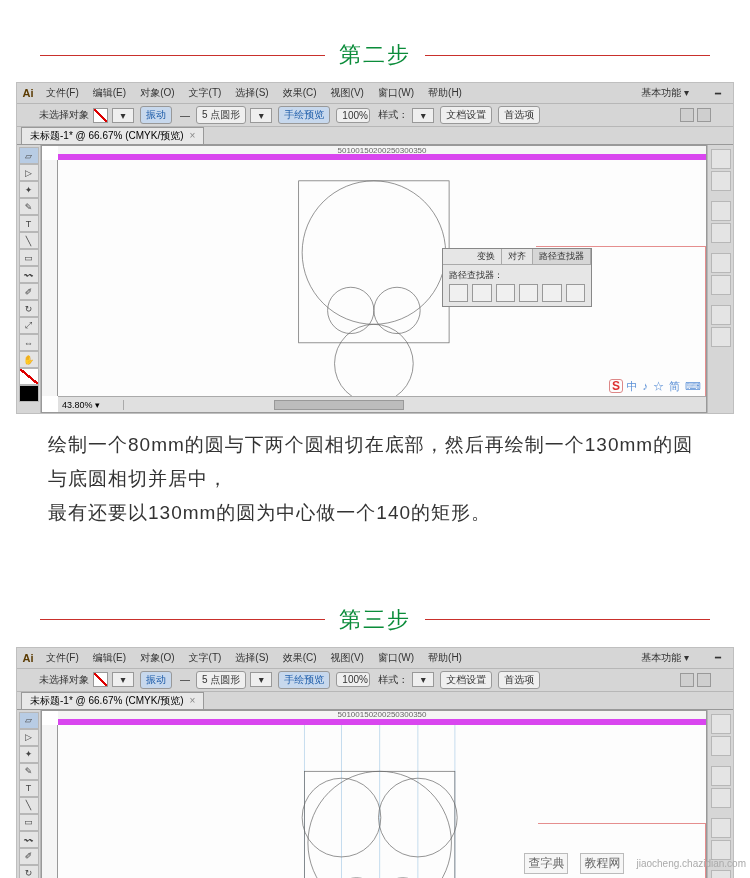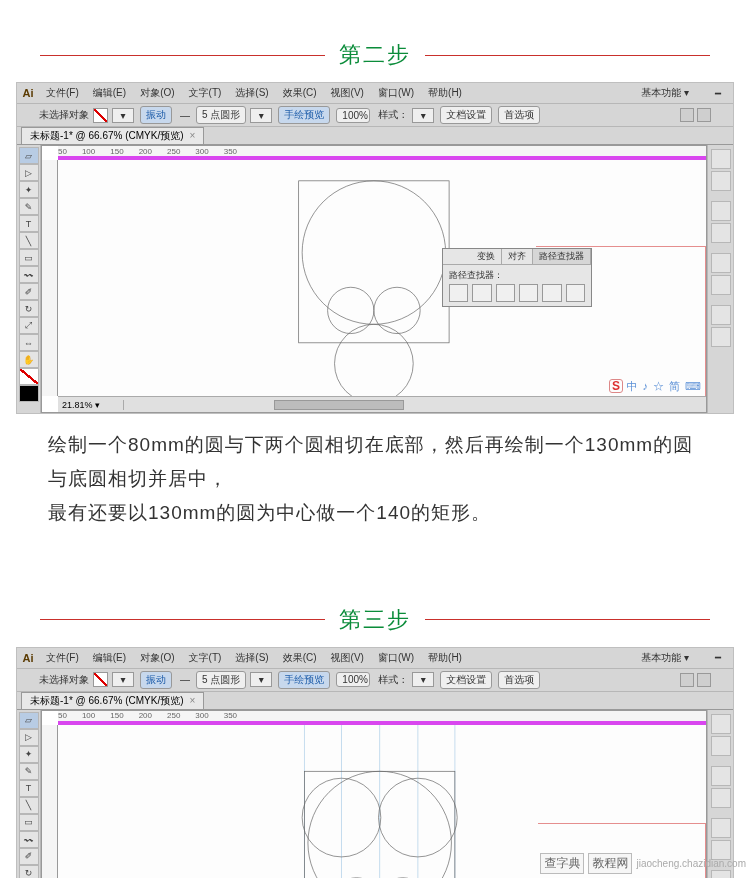--- a/index.html
+++ b/index.html
@@ -27,21 +27,21 @@
   .doc-tab { display:flex; align-items:center; height:18px; background:#d6d6d6; font-size:10px; padding-left:4px; border-bottom:1px solid #999;}
   .doc-tab .tab { border:1px solid #999; border-bottom:none; background:#e8e8e8; padding:1px 8px; }
   .doc-tab .x { margin-left:6px; color:#888;}
   .workspace { display:flex; height:268px; background:#d6d6d6;}
   .toolcol { width:24px; background:#d6d6d6; border-right:1px solid #b7b7b7; display:flex; flex-direction:column; padding:2px 0; gap:0px;}
   .tool { width:20px; height:17px; margin:0 auto; border:1px solid #b7b7b7; background:#e4e4e4; font-size:9px; display:flex; align-items:center; justify-content:center; color:#444;}
   .tool.sel { background:#b8cce4; }
   .tool.nonebox { background:#fff; position:relative;}
   .tool.nonebox::after{ content:""; position:absolute; inset:0; background:linear-gradient(to top right, transparent 45%, #d00 45%, #d00 55%, transparent 55%);}
   .canvas-area { flex:1; position:relative; background:#fff; overflow:hidden; border:1px solid #999;}
-  .ruler-h { position:absolute; left:16px; right:0; top:0; height:14px; border-bottom:4px solid #d946ef; background:#f5f5f5; font-size:8px; color:#666; display:flex; align-items:center; justify-content:flex-start;gap:15px;}
+  .ruler-h { position:absolute; left:16px; right:0; top:0; height:14px; border-bottom:6px solid #d946ef; background:#f5f5f5; font-size:8px; color:#666; display:flex; align-items:center; justify-content:center;}
   .ruler-v { position:absolute; left:0; top:14px; bottom:16px; width:16px; border-right:1px solid #999; background:#f5f5f5;}
   .cv { position:absolute; left:16px; right:0; top:14px; bottom:16px; background:#fdfdfd;}
   .cv svg { position:absolute; inset:0;}
   .red-line { position:absolute; background:#e58e8e;}
   .scrolltrack-h { position:absolute; left:16px; right:0; bottom:0; height:16px; background:#e0e0e0; border-top:1px solid #aaa; display:flex; align-items:center;}
   .zoom { width:66px; font-size:9px; padding-left:4px; border-right:1px solid #aaa;}
   .thumb-h { height:10px; width:130px; background:#bcbcbc; margin-left:150px; border:1px solid #999;}
   .rightcol { width:26px; background:#d6d6d6; display:flex; flex-direction:column; padding:4px 0; gap:2px; border-left:1px solid #b7b7b7;}
   .rtool { width:20px; height:20px; margin:0 auto; border:1px solid #b7b7b7; background:#e4e4e4;}
   .rtool.sep { border:none; height:6px; background:transparent;}
@@ -49,21 +49,21 @@
   .pathfinder .ptab { display:flex; height:16px; border-bottom:1px solid #aaa;justify-content:flex-end;}
   .pathfinder .ptab span { padding:1px 6px; border-right:1px solid #aaa;}
   .pathfinder .ptab span.active { background:#d6d6d6;}
   .pathfinder .sect { padding:4px 6px;}
   .pathfinder .btns { display:flex; gap:4px; margin-top:2px;}
   .pathfinder .pbtn { width:20px; height:18px; border:1px solid #999; background:#f0f0f0;}
   .sg { position:absolute; right:4px; bottom:18px; color:#cc3c3c; font-size:12px; letter-spacing:1px;}
   .sg .sbox{ display:inline-block; width:14px; height:14px; border:1px solid #d88; border-radius:3px; color:#d33; font-weight:bold; text-align:center; line-height:12px; margin-right:3px;}
   .sg-text{ font-size:11px; color:#5a8fd6;}
   .caption { padding: 14px 48px 34px 48px; font-size: 19px; color:#333; line-height:1.8; letter-spacing:1px;}
-  .watermark { position: fixed; right: 4px; bottom: 4px; font-size:12px; color:#888; display:flex; align-items:center; gap:4px;}
+  .watermark { position: fixed; right: 4px; bottom: 4px; font-size:12px; color:#888; display:flex; align-items:center; gap:12px;}
   .watermark .wm-box { border:1px solid #bbb; padding:1px 3px; background:#f6f6f6; color:#666;}
   .wm-url{ font-size:10px; color:#aaa;}
   .ai-container.second .workspace { height:288px;}
 </style>
 </head>
 <body>
 <div class="page">
 
 <div class="step-divider">
   <div class="line"></div>
@@ -142,21 +142,21 @@
           <rect x="208" y="18" width="130" height="140" fill="none" stroke="#666" stroke-width="0.6"></rect>
           <circle cx="273" cy="80" r="62" fill="none" stroke="#666" stroke-width="0.6"></circle>
           <circle cx="253" cy="130" r="20" fill="none" stroke="#666" stroke-width="0.6"></circle>
           <circle cx="293" cy="130" r="20" fill="none" stroke="#666" stroke-width="0.6"></circle>
           <circle cx="273" cy="176" r="34" fill="none" stroke="#666" stroke-width="0.6"></circle>
         </svg>
         <div class="red-line" style="right:0; top:86px; width:170px; height:1px;"></div>
         <div class="red-line" style="right:0; top:86px; width:1px; height:150px;"></div>
       </div>
       <div class="scrolltrack-h">
-        <div class="zoom">21.81% ▾</div>
+        <div class="zoom">43.80% ▾</div>
         <div class="thumb-h"></div>
       </div>
       <div class="pathfinder">
         <div class="ptab">
           <span>变换</span>
           <span>对齐</span>
           <span class="active">路径查找器</span>
         </div>
         <div class="sect">
           <div>路径查找器：</div>

